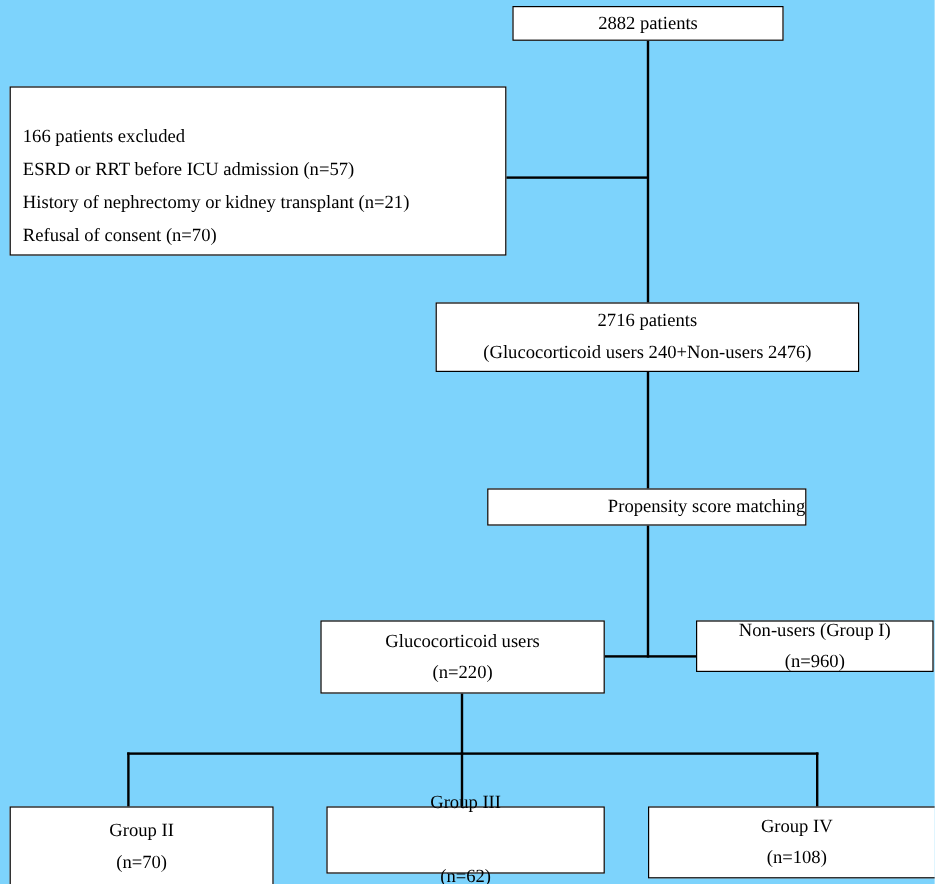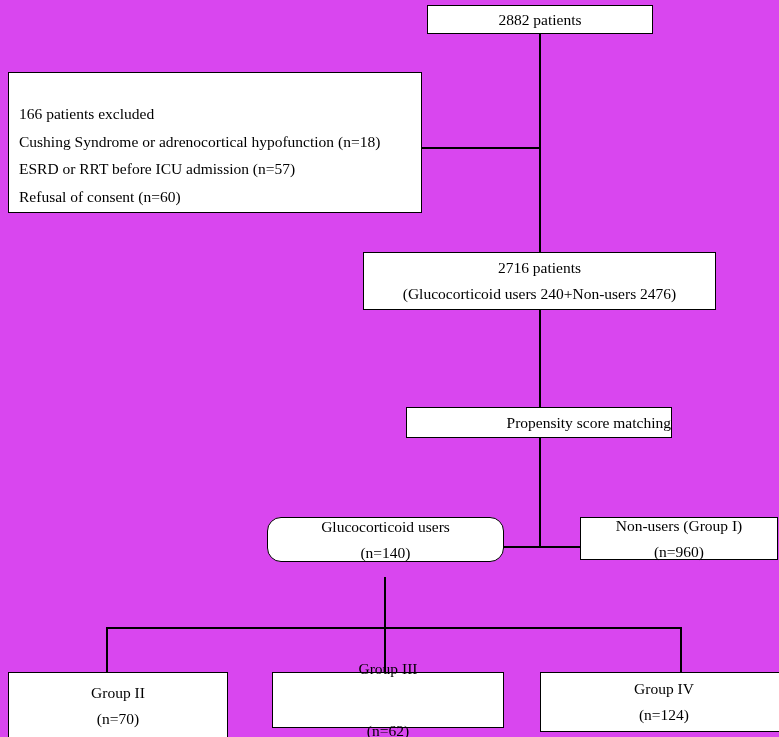--- a/index.html
+++ b/index.html
@@ -1,20 +1,20 @@
 <!DOCTYPE html>
 <html><head>
 <meta charset="utf-8">
 <style>
   html, body { margin: 0; padding: 0; background: #ffffff; }
   .canvas {
     position: relative;
     width: 779px;
     height: 737px;
-    background: #d946ef;
+    background: #7dd3fc;
     font-family: "Liberation Serif", "DejaVu Serif", serif;
     font-size: 15.5px;
     color: #000000;
     overflow: hidden;
   }
   .box {
     position: absolute;
     background: #ffffff;
     border: 1.5px solid #000000;
     box-sizing: border-box;
@@ -37,21 +37,21 @@
     position: absolute;
     background: #000000;
     z-index: 1;
   }
 
   
   #box-top      { left: 427px; top: 5px;   width: 226px; height: 29px; }
   #box-excluded { left: 8px;   top: 72px;  width: 414px; height: 141px; justify-content: flex-end; }
   #box-2716     { left: 363px; top: 252px; width: 353px; height: 58px; }
   #box-psm      { left: 406px; top: 407px; width: 266px; height: 31px; align-items: flex-end; }
-  #box-gc       { left: 267px; top: 517px; width: 237px; height: 45px; border-radius: 14px; }
+  #box-gc       { left: 267px; top: 517px; width: 237px; height: 61px; }
   #box-nonusers { left: 580px; top: 517px; width: 198px; height: 43px; }
   #box-g2       { left: 8px;   top: 672px; width: 220px; height: 68px; }
   #box-g3       { left: 272px; top: 672px; width: 232px; height: 56px; gap: 36px; }
   #box-g4       { left: 540px; top: 672px; width: 248px; height: 60px; }
 
   
   #l-v1 { left: 539px; top: 33px;  width: 2px;   height: 221px; }
   #l-h1 { left: 421px; top: 147px; width: 119px; height: 2px; }
   #l-v2 { left: 539px; top: 309px; width: 2px;   height: 100px; }
   #l-v3 { left: 539px; top: 437px; width: 2px;   height: 111px; }
@@ -77,52 +77,52 @@
   <div class="line" id="l-v5"></div>
   <div class="line" id="l-v6"></div>
   <div class="line" id="l-v7"></div>
 
   <div class="box" id="box-top">
     <div>2882 patients</div>
   </div>
 
   <div class="box left-align" id="box-excluded">
     <div>166 patients excluded</div>
-    <div>Cushing Syndrome or adrenocortical hypofunction (n=18)</div>
     <div>ESRD or RRT before ICU admission (n=57)</div>
-    <div>Refusal of consent (n=60)</div>
+    <div>History of nephrectomy or kidney transplant (n=21)</div>
+    <div>Refusal of consent (n=70)</div>
   </div>
 
   <div class="box" id="box-2716">
     <div>2716 patients</div>
     <div>(Glucocorticoid users 240+Non-users 2476)</div>
   </div>
 
   <div class="box" id="box-psm">
     <div>Propensity score matching</div>
   </div>
 
   <div class="box" id="box-gc">
     <div>Glucocorticoid users</div>
-    <div>(n=140)</div>
+    <div>(n=220)</div>
   </div>
 
   <div class="box" id="box-nonusers">
     <div>Non-users (Group I)</div>
     <div>(n=960)</div>
   </div>
 
   <div class="box" id="box-g2">
     <div>Group II</div>
     <div>(n=70)</div>
   </div>
 
   <div class="box" id="box-g3">
     <div>Group III</div>
     <div>(n=62)</div>
   </div>
 
   <div class="box" id="box-g4">
     <div>Group IV</div>
-    <div>(n=124)</div>
+    <div>(n=108)</div>
   </div>
 
 </div>
 
 </body></html>

